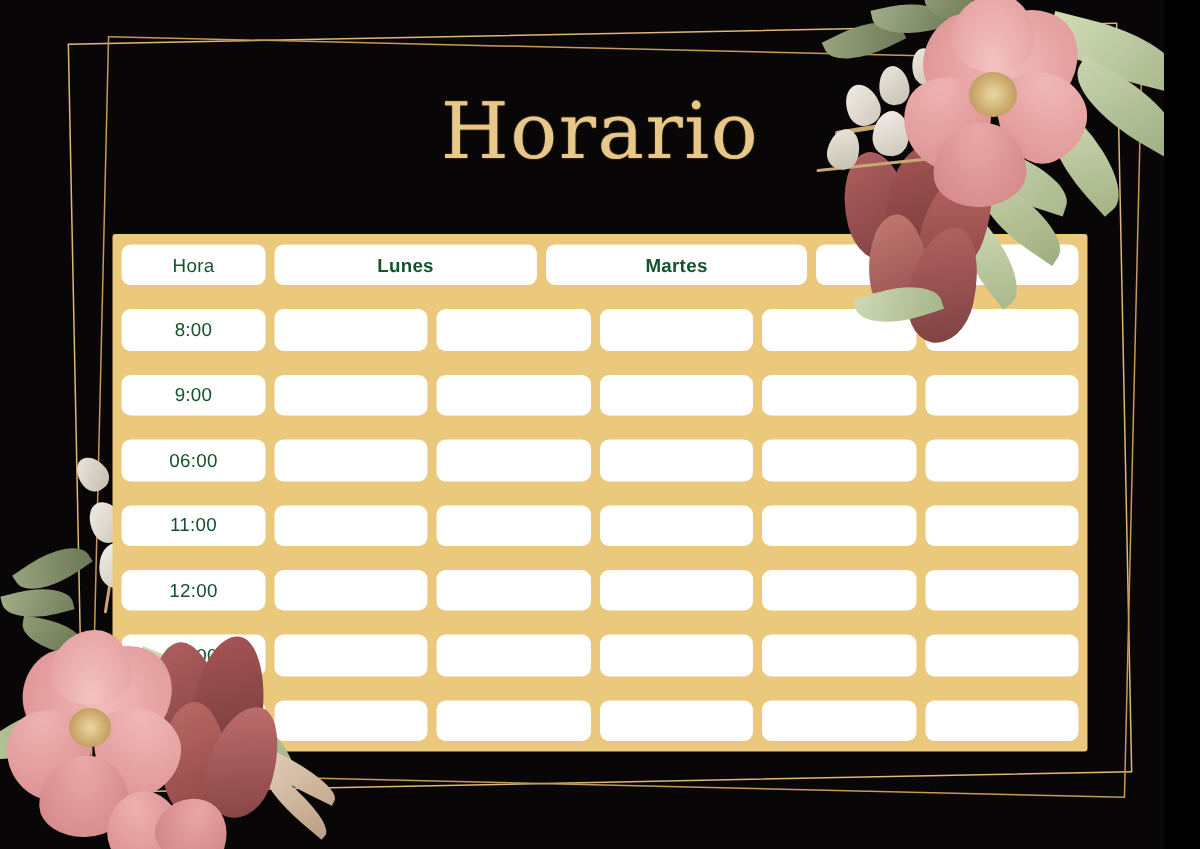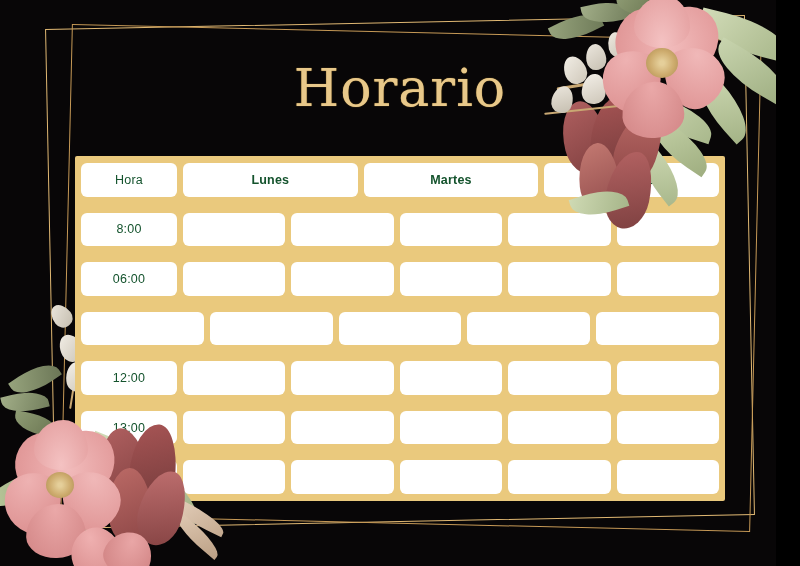--- a/index.html
+++ b/index.html
@@ -157,31 +157,40 @@
 
     <div class="trow">
       <div class="tcell hora">8:00</div>
       <div class="tcell"></div>
       <div class="tcell"></div>
       <div class="tcell"></div>
       <div class="tcell"></div>
       <div class="tcell"></div>
     </div>
 
+    <div class="trow">
+      <div class="tcell hora">9:00</div>
+      <div class="tcell"></div>
+      <div class="tcell"></div>
+      <div class="tcell"></div>
+      <div class="tcell"></div>
+      <div class="tcell"></div>
+    </div>
 
     <div class="trow">
       <div class="tcell hora">06:00</div>
       <div class="tcell"></div>
       <div class="tcell"></div>
       <div class="tcell"></div>
       <div class="tcell"></div>
       <div class="tcell"></div>
     </div>
 
     <div class="trow">
+      <div class="tcell hora">11:00</div>
       <div class="tcell"></div>
       <div class="tcell"></div>
       <div class="tcell"></div>
       <div class="tcell"></div>
       <div class="tcell"></div>
     </div>
 
     <div class="trow">
       <div class="tcell hora">12:00</div>
       <div class="tcell"></div>

